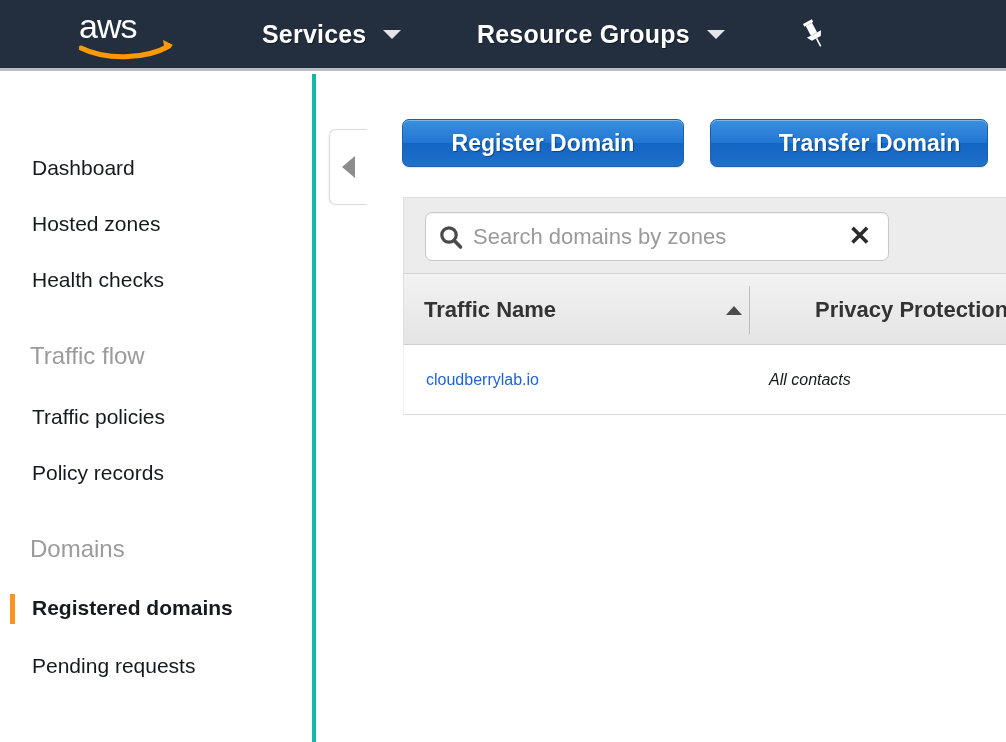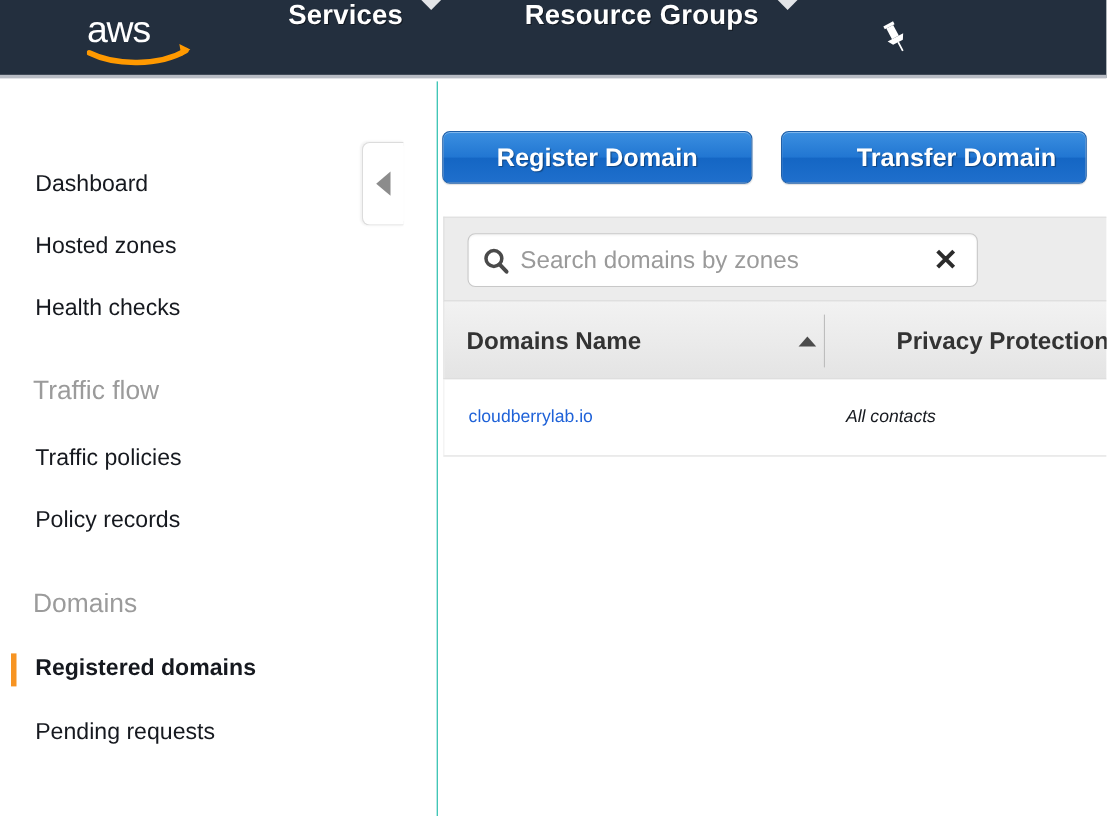--- a/index.html
+++ b/index.html
@@ -23,21 +23,21 @@
     display: flex; align-items: center;
   }
 
   .aws-logo {
     position: absolute; left: 79px; top: 8px;
     width: 120px; height: 52px; text-align: right;
   }
 
   .nav-item {
     position: absolute;
-    display: flex; align-items: flex-start;
+    display: flex; align-items: center;
     color: #ffffff;
     font-size: 25px;
     font-weight: bold;
     letter-spacing: 0.2px;
     text-shadow: 1px 1px 0 rgba(0,0,0,0.45);
     cursor: pointer;
     height: 68px;
   }
   .nav-services { left: 262px; top: 0; }
   .nav-resource { left: 477px; top: 0; }
@@ -53,23 +53,23 @@
 
   .nav-pin {
     position: absolute; left: 797px; top: 0;
     height: 68px; display: flex; align-items: center;
     cursor: pointer;
   }
 
   
   .sidebar {
     position: absolute; left: 0; top: 74px;
-    width: 398px; height: 668px;
+    width: 316px; height: 668px;
     background: #fff;
-    border-right: 1px solid #14b8a6;
+    border-right: 4px solid #14b8a6;
   }
 
   .side-link {
     position: absolute; left: 32px;
     font-size: 21px;
     color: #16191f;
     white-space: nowrap;
     cursor: pointer;
   }
   .side-header {
@@ -316,21 +316,21 @@
         </span>
         <span class="search-placeholder">Search domains by zones</span>
         <span class="clear-x">✕</span>
       </div>
     </div>
 
     <div class="table">
 
       <div class="thead">
         <div class="th th-domain">
-          <span>Domains Name</span>
+          <span>Traffic Name</span>
         </div>
         <div class="sort-arrow"></div>
         <div class="col-divider"></div>
         <div class="th th-privacy">
           <span>Privacy Protection</span>
         </div>
       </div>
 
       <div class="trow">
         <div class="td td-domain">

